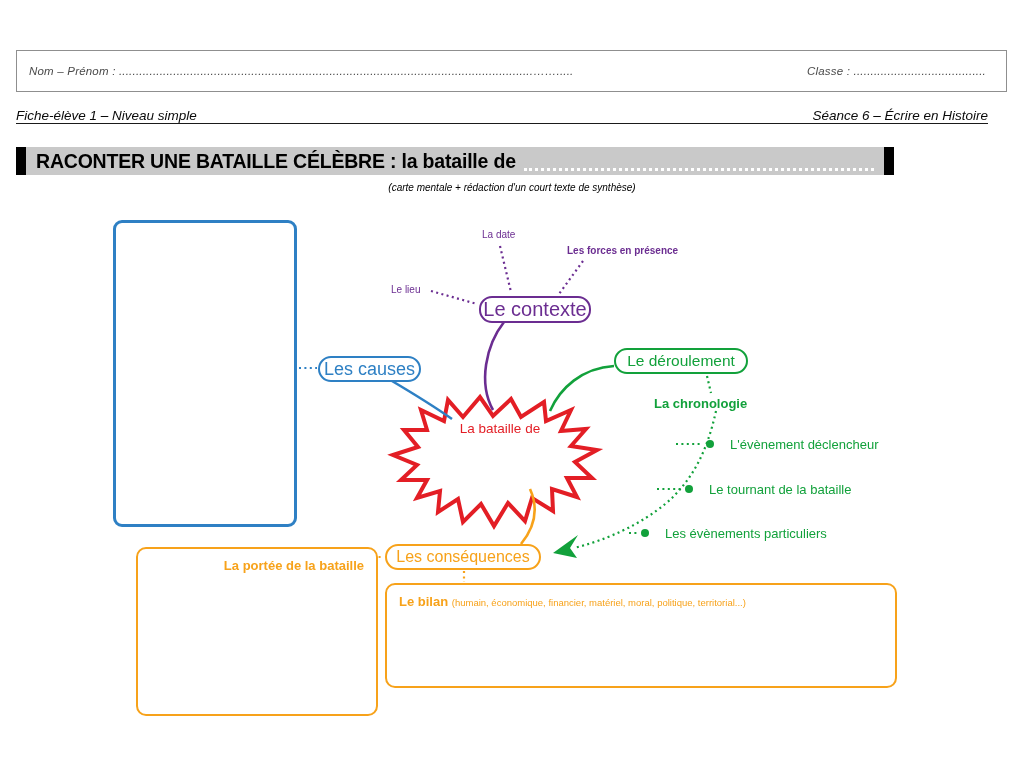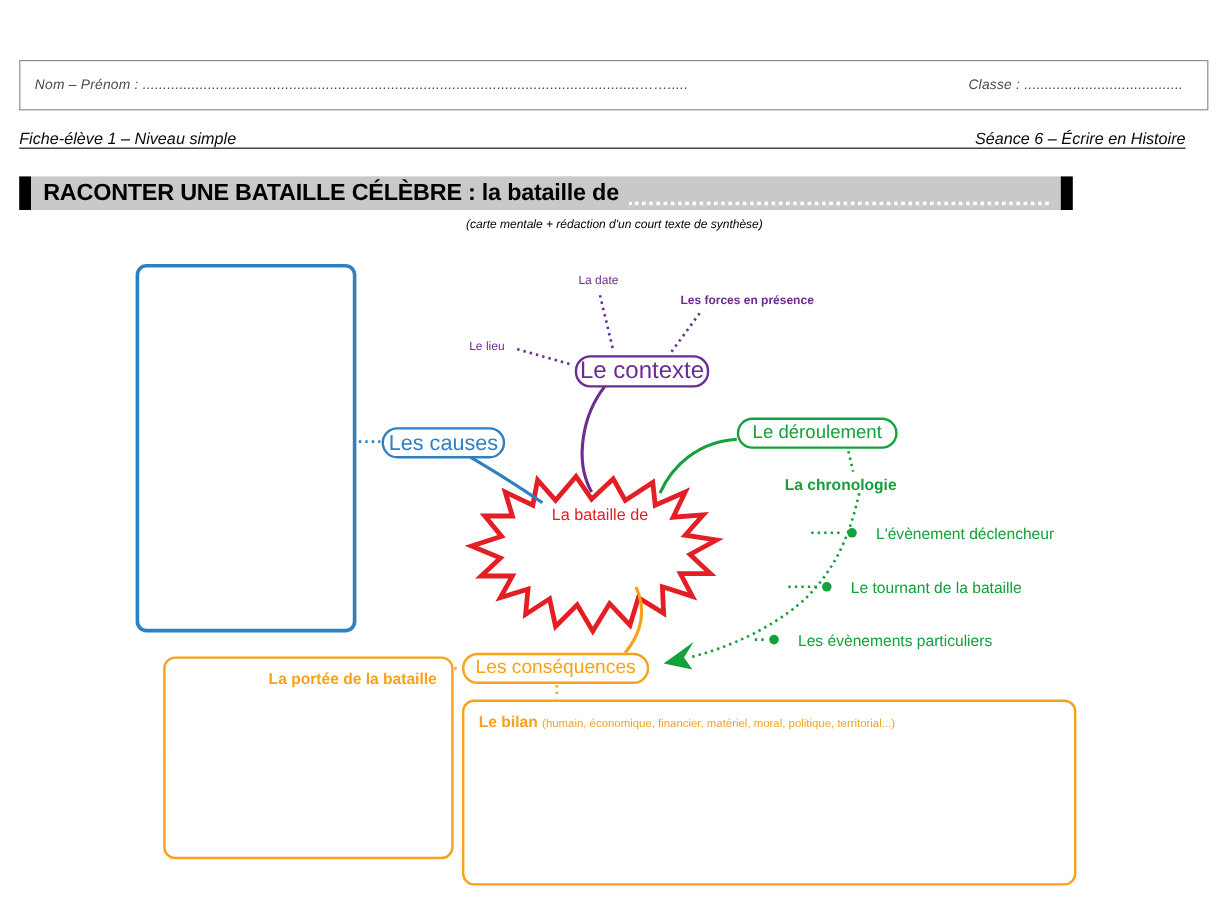--- a/index.html
+++ b/index.html
@@ -62,21 +62,21 @@
     border-radius:13px;color:var(--purple);font-size:20px;}
   #causes-box{left:318px;top:356px;width:103px;height:26px;border:2.5px solid var(--blue);
     border-radius:13px;color:var(--blue);font-size:18px;}
   #deroulement-box{left:614px;top:348px;width:134px;height:26px;border:2.5px solid var(--green);
     border-radius:13px;color:var(--green);font-size:15.5px;}
   #consequences-box{left:385px;top:544px;width:156px;height:26px;border:2.5px solid var(--orange);
     border-radius:13px;color:var(--orange);font-size:16px;}
   #portee-box{left:113px;top:547px;width:242px;height:169px;border:2.5px solid var(--orange);
     border-radius:10px;align-items:flex-start;justify-content:flex-end;padding:9px 12px;
     color:var(--orange);font-weight:bold;font-size:13px;margin-left:23px;}
-  #bilan-box{left:385px;top:583px;width:512px;height:155px;border:2.5px solid var(--orange);
+  #bilan-box{left:385px;top:583px;width:512px;height:105px;border:2.5px solid var(--orange);
     border-radius:10px;align-items:flex-start;justify-content:flex-start;padding:9px 12px;
     color:var(--orange);font-size:13px;white-space:normal;}
   #bilan-box b{font-weight:bold;}
   #bilan-detail{font-size:9.5px;font-weight:normal;}
 
   
   .lbl{position:absolute;z-index:2;white-space:nowrap;}
   .purple-lbl{color:var(--purple);font-size:10px;}
   .green-lbl{color:var(--green);font-size:13px;}
   .bold{font-weight:bold;}

